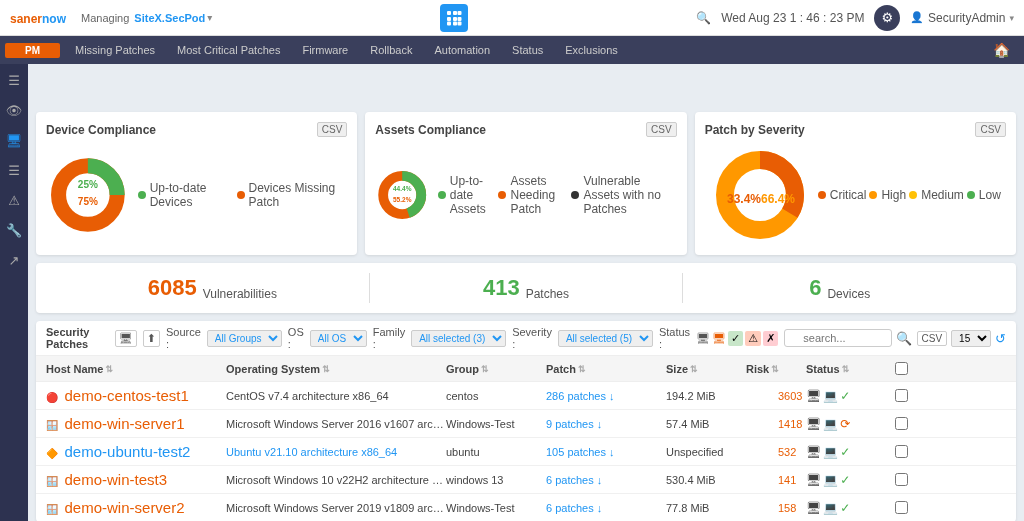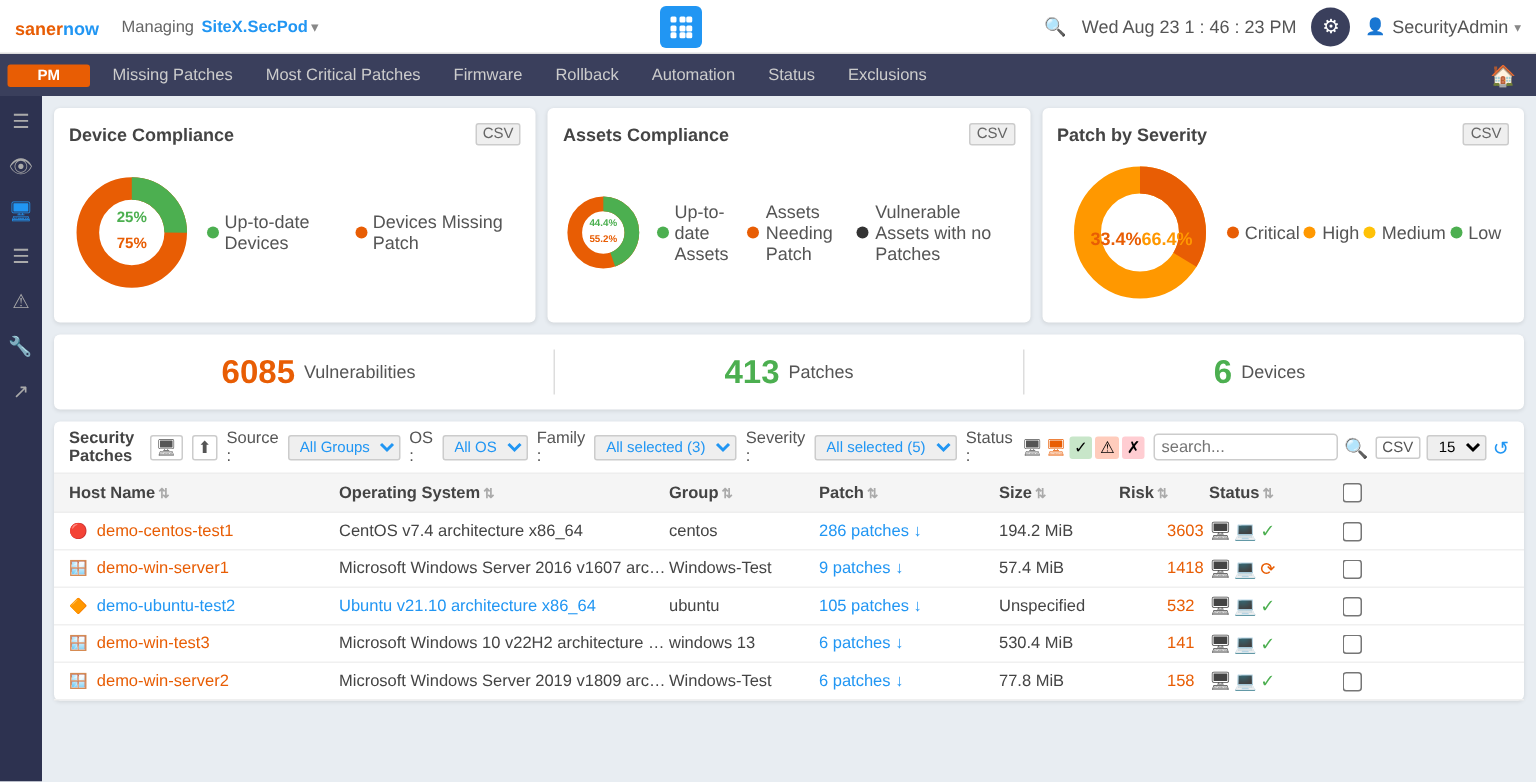--- a/index.html
+++ b/index.html
@@ -28,52 +28,52 @@
     .main-layout { display: flex; height: calc(521px - 64px); }
     .sidebar { width: 28px; background: #2d3250; display: flex; flex-direction: column; align-items: center; padding-top: 5px; gap: 8px; }
     .sidebar-icon { width: 22px; height: 22px; display: flex; align-items: center; justify-content: center; color: #aaa; cursor: pointer; font-size: 13px; border-radius: 3px; }
     .sidebar-icon.active { color: #2196F3; }
 
     
     .content { flex: 1; overflow-y: auto; padding: 8px; }
 
     
     .cards-row { display: flex; gap: 8px; margin-bottom: 8px; }
-    .card { background: #fff; border-radius: 4px; padding: 10px; flex: 1; box-shadow: 0 1px 3px rgba(0,0,0,0.1); }
+    .card { background: #fff; border-radius: 4px; padding: 10px; flex: 1; box-shadow: 0 1px 3px rgba(0,0,0,0.1); margin-top: 40px; }
     .card-title { font-size: 12px; font-weight: bold; color: #444; margin-bottom: 8px; display: flex; justify-content: space-between; align-items: center; }
     .csv-btn { font-size: 10px; color: #666; cursor: pointer; border: 1px solid #ccc; padding: 1px 4px; border-radius: 2px; }
 
     
     .chart-container { display: flex; align-items: center; justify-content: center; }
     .legend { font-size: 10px; color: #555; display: flex; flex-direction: row; gap: 3px; margin-left: 8px; }
     .legend-item { display: flex; align-items: center; gap: 4px; }
     .legend-dot { width: 8px; height: 8px; border-radius: 50%; flex-shrink: 0; }
 
     
     .donut-svg { width: 100px; height: 100px; }
 
     
     .stats-row { background: #fff; border-radius: 4px; padding: 10px 20px; display: flex; align-items: center; margin-bottom: 8px; box-shadow: 0 1px 3px rgba(0,0,0,0.1); }
-    .stat-item { flex: 1; display: flex; align-items: center; gap: 6px; justify-content: center; }
+    .stat-item { flex: 1; display: flex; align-items: flex-end; gap: 6px; justify-content: center; }
     .stat-number { font-size: 22px; font-weight: bold; color: #e85d04; }
     .stat-number.green { color: #4caf50; }
     .stat-label { font-size: 12px; color: #555; }
     .stat-divider { width: 1px; height: 30px; background: #ddd; }
     .severity-icons { display: flex; gap: 2px; align-items: center; }
     .table-header-row { display: grid; grid-template-columns: 180px 220px 100px 120px 80px 60px 80px 30px; padding: 6px 10px; background: #f5f5f5; border-bottom: 1px solid #eee; }
     .th { font-size: 11px; font-weight: bold; color: #444; display: flex; align-items: center; gap: 2px; }
     .table-row-item { display: grid; grid-template-columns: 180px 220px 100px 120px 80px 60px 80px 30px; padding: 5px 10px; border-bottom: 1px solid #f0f0f0; align-items: center; }
     .cell { font-size: 11px; color: #444; overflow: hidden; text-overflow: ellipsis; white-space: nowrap; }
-    .link-cell { color: #e85d04; cursor: pointer; font-size: 11px; }
+    .link-cell { color: #e85d04; cursor: pointer; font-size: 15px; }
     .link-cell.blue { color: #2196F3; cursor: pointer; }
     .risk-cell { color: #e85d04; cursor: pointer; margin-left: 32px; }
     .status-icons { display: flex; align-items: center; gap: 2px; }
 
     
-    .search-box { margin-left: auto; border: 1px solid #ccc; border-radius: 3px; padding: 2px 4px; font-size: 11px; width: 123px; }
+    .search-box { margin-left: auto; border: 1px solid #ccc; border-radius: 3px; padding: 2px 18px; font-size: 11px; width: 108px; }
     .filter-right { display: flex; align-items: center; gap: 4px; margin-left: auto; }
 
     .sort-arrow { color: #aaa; font-size: 9px; }
     .checkbox-cell { display: flex; align-items: center; justify-content: center; }
 
     .patch-link { color: #2196F3; cursor: pointer; font-size: 11px; display: flex; align-items: center; gap: 2px; }
 
     .dropdown-arrow { font-size: 9px; color: #888; }
     .nav-bar-right { margin-left: auto; display: flex; align-items: center; }
 

